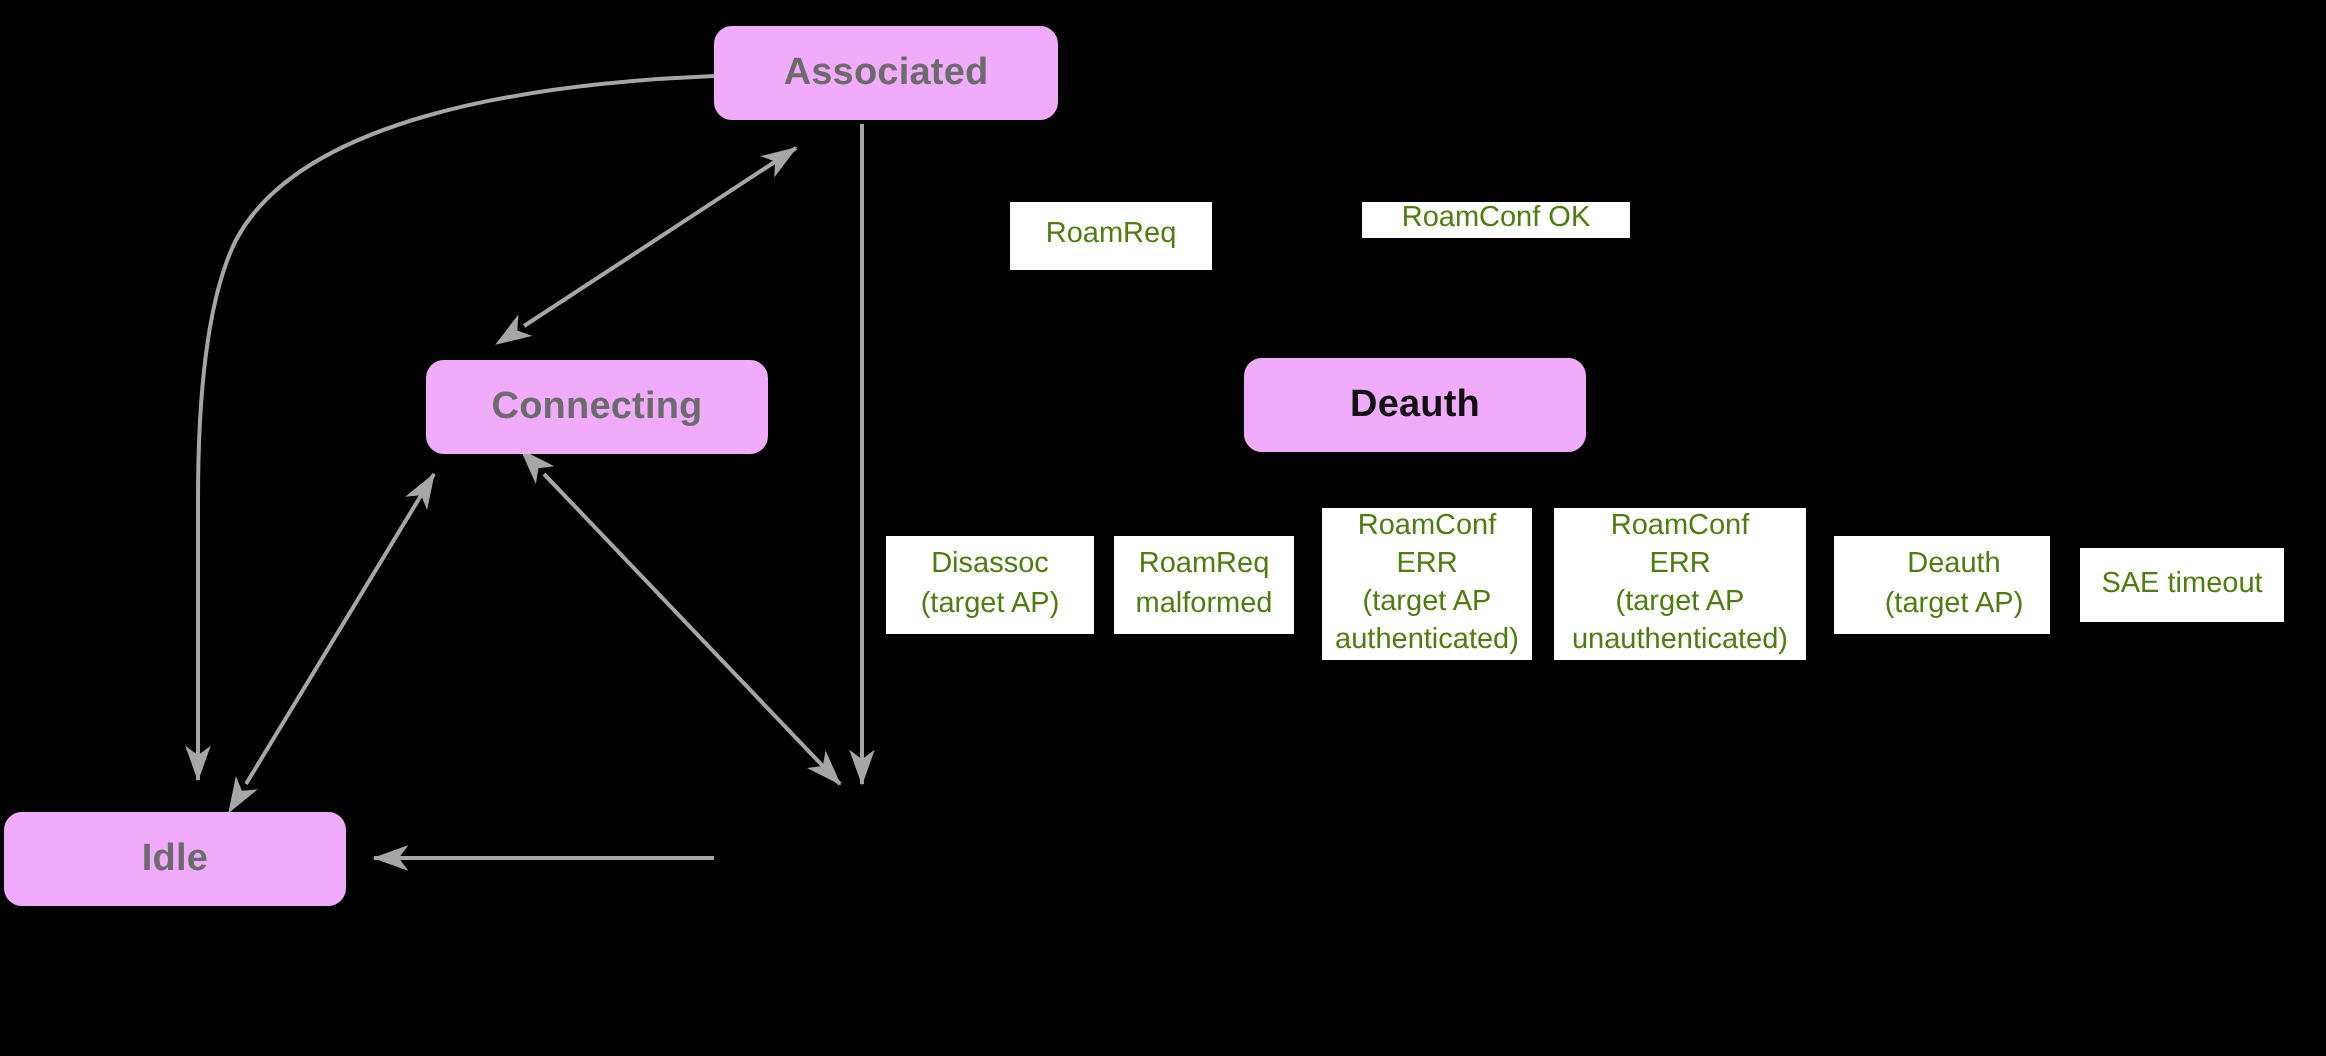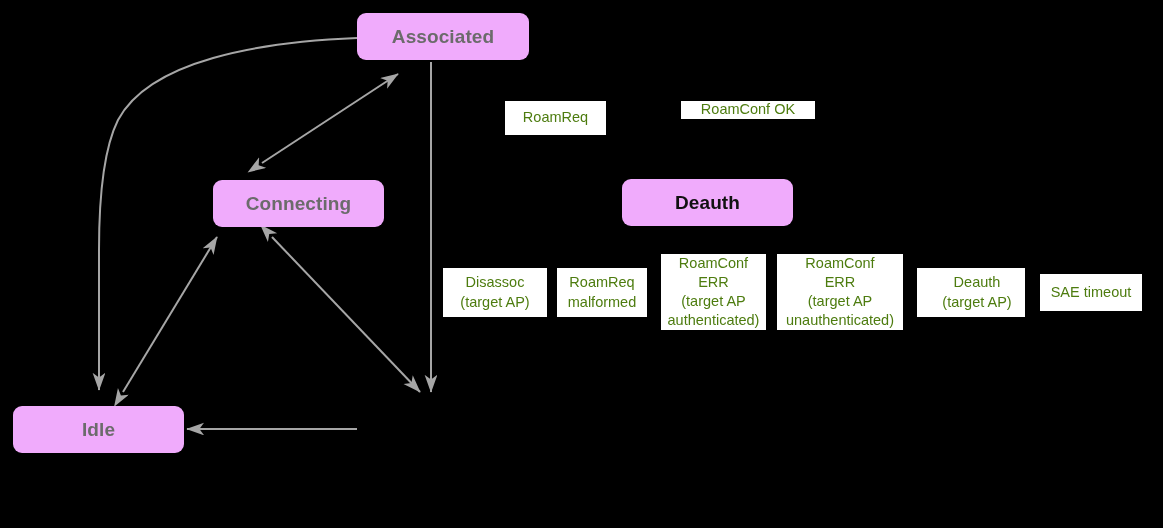--- a/index.html
+++ b/index.html
@@ -92,21 +92,21 @@
   </div>
 
   <div class="state-node" style="left:169px; top:180px; width:171px; height:47px;margin-left:44px;">
     <span class="state-label">Connecting</span>
   </div>
 
   <div class="state-node" style="left:622px; top:179px; width:171px; height:47px;">
     <span class="state-label dark">Deauth</span>
   </div>
 
-  <div class="state-node" style="left:13px; top:406px; width:171px; height:47px;">
+  <div class="state-node" style="left:2px; top:406px; width:171px; height:47px;">
     <span class="state-label">Idle</span>
   </div>
 
 
   <div class="event-box" style="left:505px; top:101px; width:101px; height:34px;">
     <span class="event-text">RoamReq</span>
   </div>
 
   <div class="event-box" style="left:659px; top:101px; width:134px; height:18px;margin-left:22px;">
     <span class="event-text">RoamConf OK</span>

